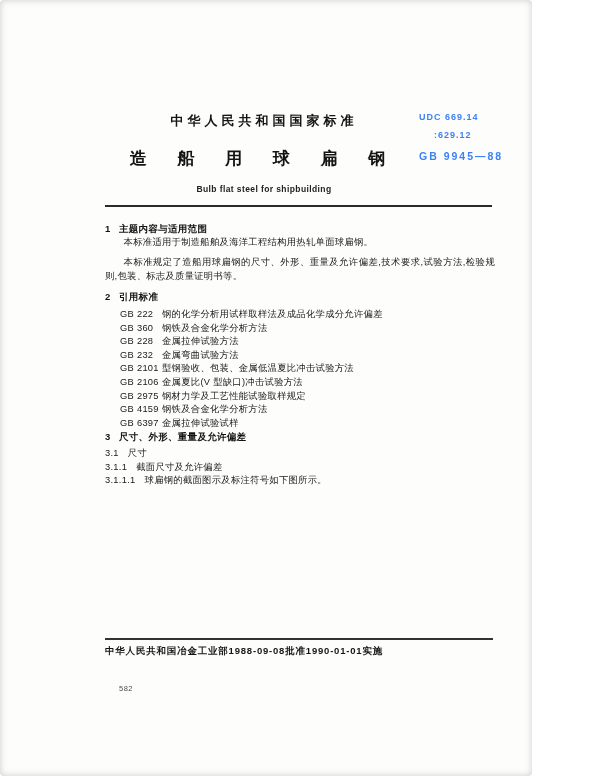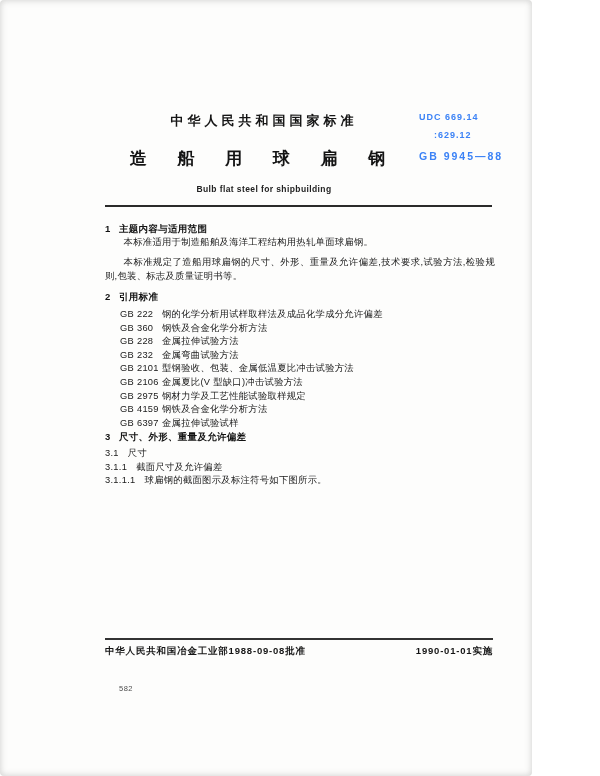--- a/index.html
+++ b/index.html
@@ -61,21 +61,21 @@
   .sub-list{margin-top:3px;}
   .sub-row{white-space:nowrap;}
   .sub-num{display:inline-block;margin-right:9px;}
   
   .footer-divider{
     position:absolute;left:105px;top:638px;width:388px;height:1.5px;
     background:#333;
   }
   .footer-row{
     position:absolute;left:105px;top:645px;width:388px;
-    display:flex;justify-content:space-between;
+    display:flex;
     font-size:9.5px;font-weight:bold;letter-spacing:0.8px;
     color:#151515;white-space:nowrap;
   }
   .page-number{
     position:absolute;left:111px;top:684px;
     font-size:7.5px;color:#4d4d4d;letter-spacing:0.5px;margin-left:8px;
   }
 </style>
 </head>
 <body>

